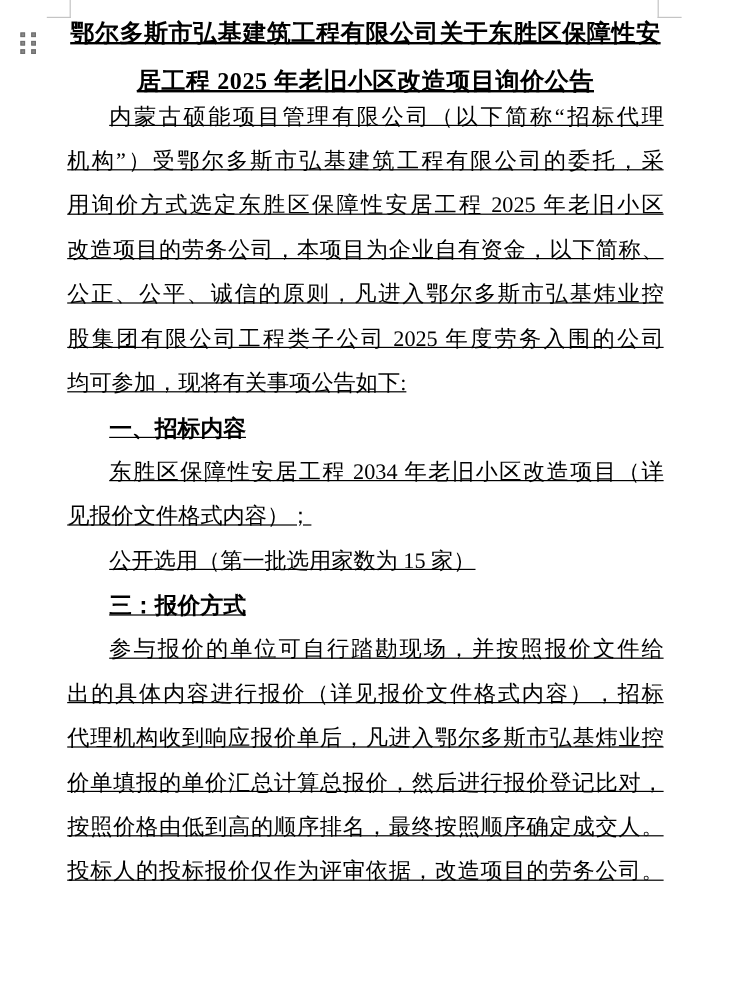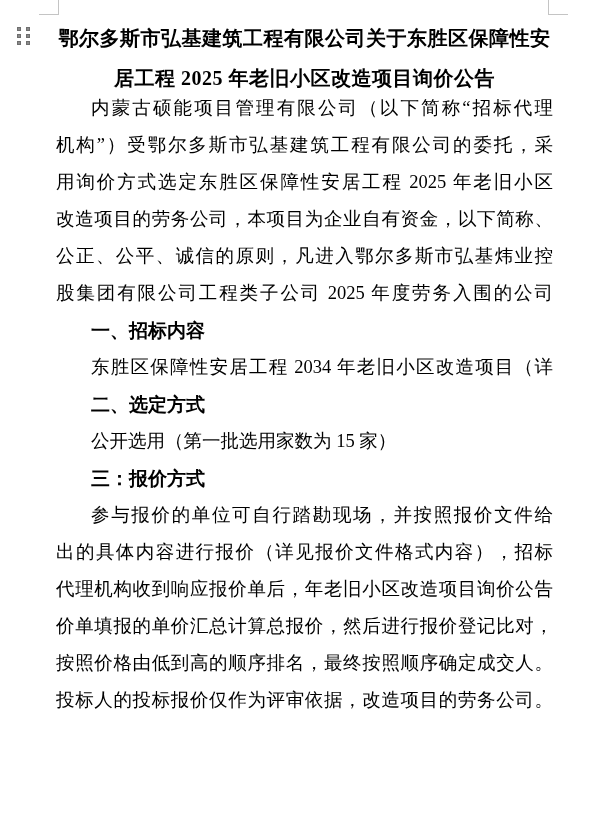--- a/index.html
+++ b/index.html
@@ -24,22 +24,23 @@
     grid-template-rows: repeat(3, 4px);
     column-gap: 5px; row-gap: 3px;
     cursor: grab;
   }
   .drag-handle span {
     width: 4px; height: 4px; background: #8a8a8a;
     box-shadow: inset 0 0 0 1px #6f6f6f;
   }
   .text-col {
     position: absolute;
-    left: 56px; top: 18px;
+    left: 56px; top: 8px;
     width: 497px;
+    text-decoration: underline;
   }
   .doc-title {
     font-size: 20px;
     font-weight: 700;
     line-height: 40px;
     text-align: center;
     letter-spacing: 0.5px;
   }
   .doc-body { margin-top: -8px; font-size: 18.5px; }
   .bl { line-height: 37px; min-height: 37px; white-space: nowrap; }
@@ -74,27 +75,28 @@
       <div>鄂尔多斯市弘基建筑工程有限公司关于东胜区保障性安</div>
       <div>居工程 2025 年老旧小区改造项目询价公告</div>
     </div>
     <div class="doc-body" id="body-lines">
         <div class="bl p-first">内蒙古硕能项目管理有限公司（以下简称“招标代理</div>
         <div class="bl p-full">机构”）受鄂尔多斯市弘基建筑工程有限公司的委托，采</div>
         <div class="bl p-full">用询价方式选定东胜区保障性安居工程 2025 年老旧小区</div>
         <div class="bl p-full">改造项目的劳务公司，本项目为企业自有资金，以下简称、</div>
         <div class="bl p-full">公正、公平、诚信的原则，凡进入鄂尔多斯市弘基炜业控</div>
         <div class="bl p-full">股集团有限公司工程类子公司 2025 年度劳务入围的公司</div>
+        <div class="bl p-last">均可参加，现将有关事项公告如下:</div>
         <div class="bl heading">一、招标内容</div>
         <div class="bl p-first">东胜区保障性安居工程 2034 年老旧小区改造项目（详</div>
-        <div class="bl heading">二、选定方式</div>
+        <div class="bl p-last">见报价文件格式内容）；</div>
         <div class="bl p-only">公开选用（第一批选用家数为 15 家）</div>
         <div class="bl heading">三：报价方式</div>
         <div class="bl p-first">参与报价的单位可自行踏勘现场，并按照报价文件给</div>
         <div class="bl p-full">出的具体内容进行报价（详见报价文件格式内容），招标</div>
-        <div class="bl p-full">代理机构收到响应报价单后，年老旧小区改造项目询价公告</div>
+        <div class="bl p-full">代理机构收到响应报价单后，凡进入鄂尔多斯市弘基炜业控</div>
         <div class="bl p-full">价单填报的单价汇总计算总报价，然后进行报价登记比对，</div>
         <div class="bl p-full">按照价格由低到高的顺序排名，最终按照顺序确定成交人。</div>
         <div class="bl p-full">投标人的投标报价仅作为评审依据，改造项目的劳务公司。</div>
       </div>
   </div>
 
 </div>
 
 </body></html>

